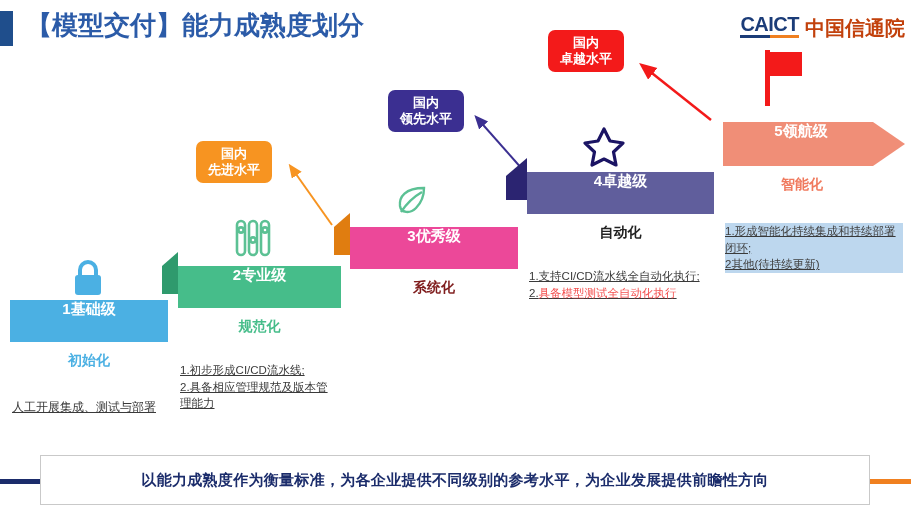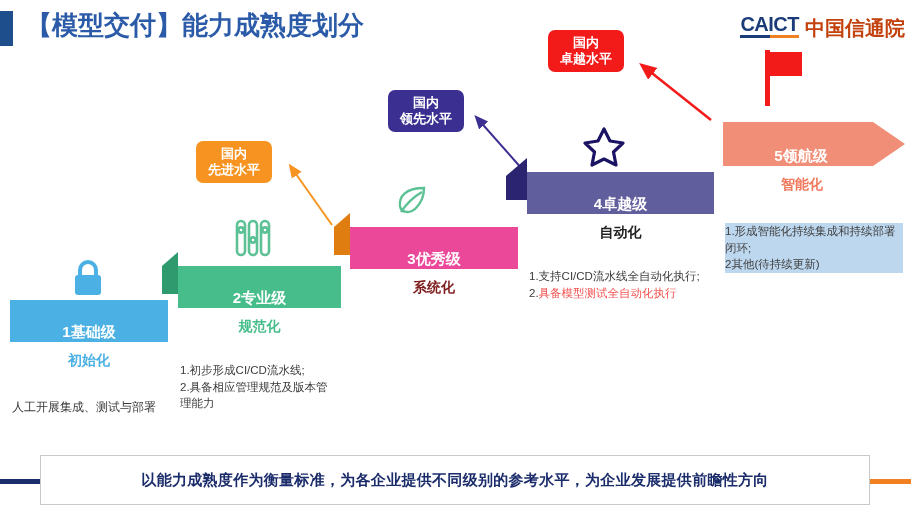--- a/index.html
+++ b/index.html
@@ -34,36 +34,36 @@
   .logo-caict::after{
     content:""; position:absolute; left:50%; right:0; bottom:-3px;
     height:3px; background:#f08020;
   }
   .logo-cn { font-size: 20px; font-weight: bold; color: #c2410c; line-height: 1; }
 
   
   .step { position: absolute; }
   .step-head {
     position: relative;
-    display: flex; align-items: flex-end; justify-content: center;
+    display: flex; align-items: flex-start; justify-content: center;
     font-size: 15px; font-weight: bold; color: #ffffff;
     height: 42px;
   }
   .step-head.tall { height: 44px; }
   .side {
     position: absolute; left: -16px; top: -14px;
     width: 16px; height: 100%;
   }
   .subtitle {
     text-align: center; font-size: 14px; font-weight: bold;
     margin-top: 10px;
   }
   .desc {
     font-size: 11.5px; color: #3a3a3a; line-height: 1.45;
-    margin-top: 10px; padding: 16px 2px;
+    margin-top: 10px; padding: 16px 2px; text-decoration: underline;
   }
   .desc .red { color: #f4504f; }
   .desc p { margin: 0; }
 
   
   #step1 { left: 10px; top: 300px; width: 158px; }
   #step1 .step-head { background: #4bb0e3; }
   #step1 .subtitle { color: #4bb0e3; }
   #step1 .desc { font-size: 12px; color: #3a3a3a; line-height: 1.5; margin-top: 12px;}
   

